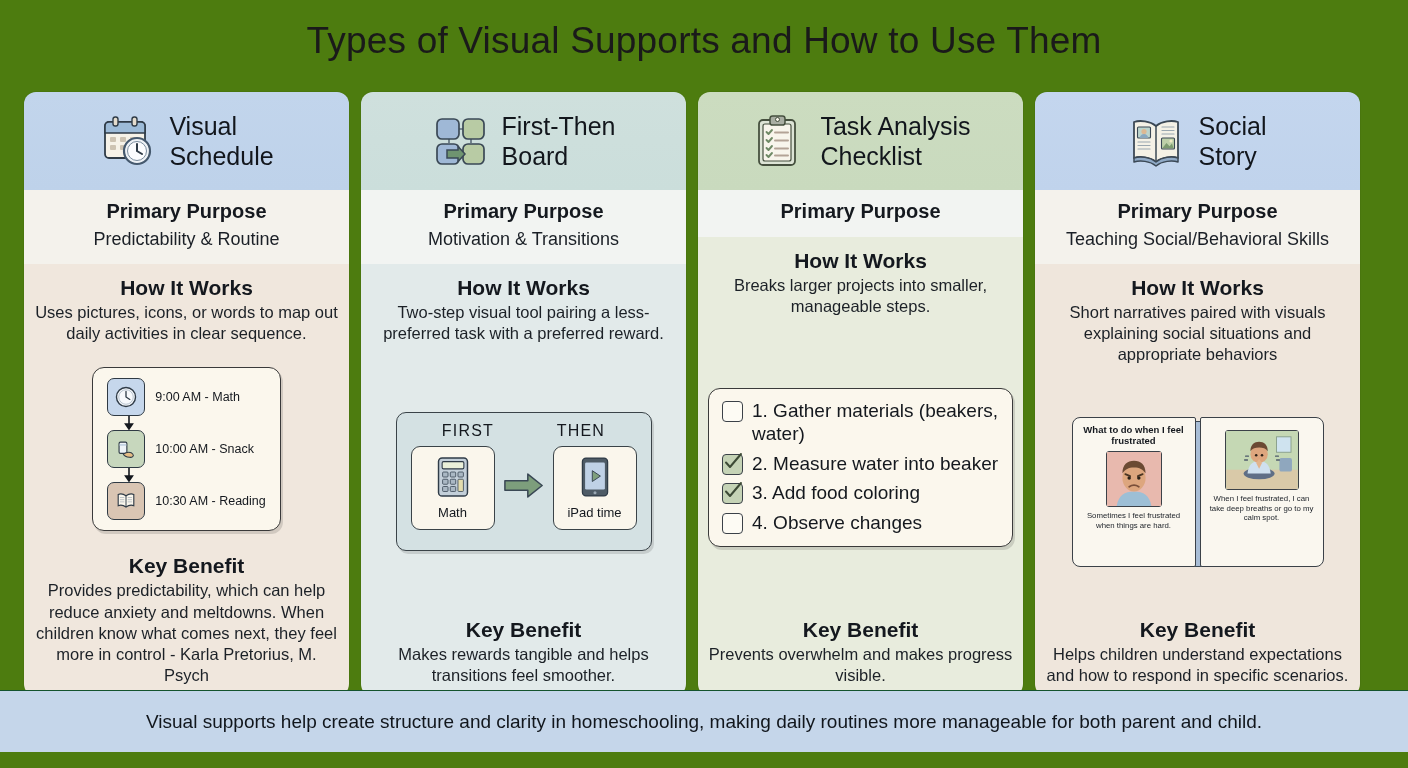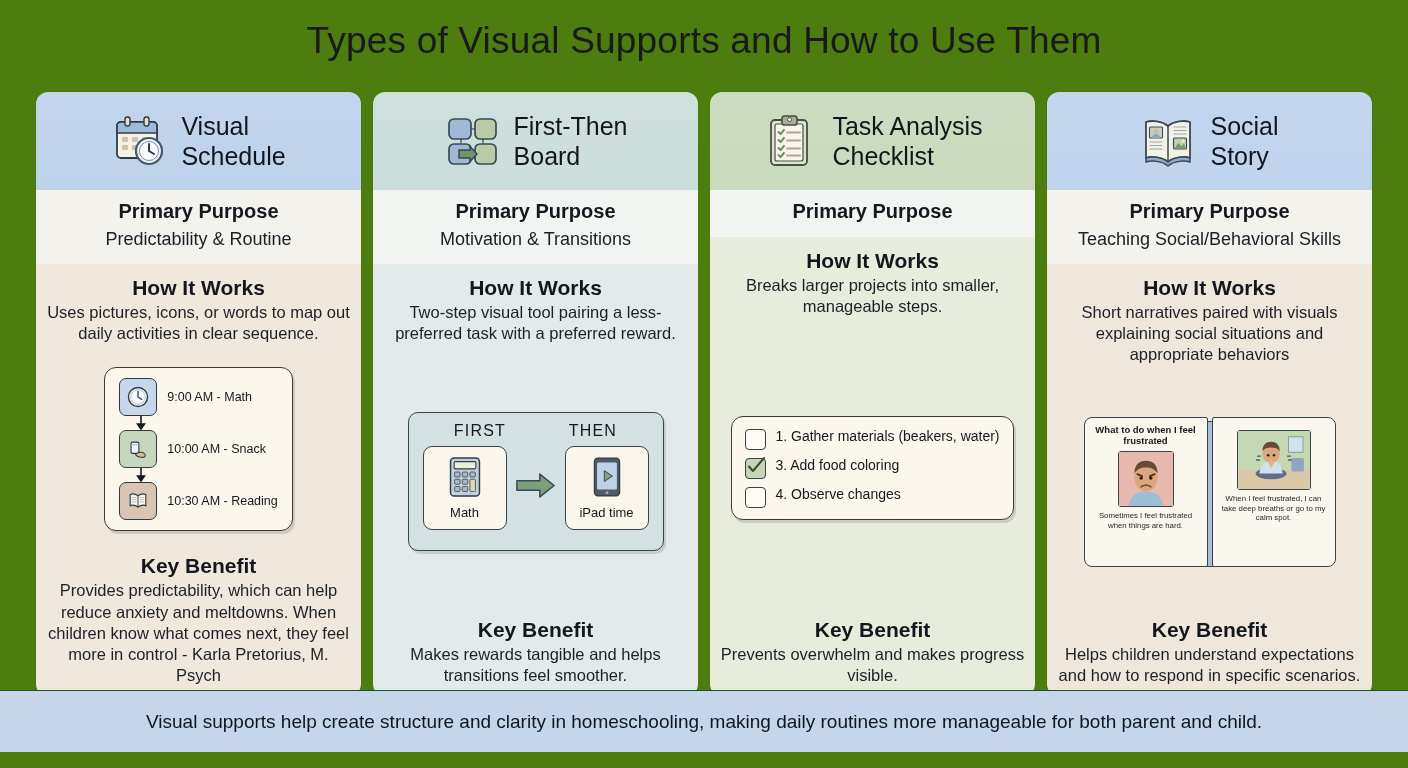--- a/index.html
+++ b/index.html
@@ -22,21 +22,21 @@
     text-align: center;
     font-size: 37px;
     font-weight: 400;
     color: #1a1a1a;
     letter-spacing: 0.2px;
   }
 
   
   #columns {
     position: absolute;
-    top: 92px; left: 36px;
+    top: 92px; left: 24px;
     width: 1336px; height: 604px;
     display: flex;
     gap: 12px;
   }
   .col {
     flex: 1 1 0;
     border-radius: 12px;
     overflow: hidden;
     display: flex;
     flex-direction: column;
@@ -144,21 +144,21 @@
   .chk { padding: 11px 13px; text-align: left; }
   .chk-row { display: flex; align-items: flex-start; gap: 9px; margin-bottom: 7px; }
   .chk-box {
     width: 21px; height: 21px; flex: 0 0 21px;
     border: 1.6px solid #3b4148; border-radius: 4px;
     background: #fdfbf4;
     position: relative;
     margin-top: 1px;
   }
   .chk-box.on { background: #c5d3b6; }
-  .chk-text { font-size: 14px; line-height: 1.2; color: #14181e; }
+  .chk-text { font-size: 19px; line-height: 1.2; color: #14181e; }
 
   
   .book { position: relative; width: 252px; height: 150px; }
   .page-lf, .page-rt {
     position: absolute; top: 0; width: 124px; height: 150px;
     background: #faf7ef; border: 1.5px solid #3b4148;
     padding: 6px 5px;
     text-align: center;
   }
   .page-lf { left: 0; border-radius: 8px 2px 2px 8px; }
@@ -387,20 +387,28 @@
             <div class="chk-row">
               <span class="chk-box"></span>
               <span class="chk-text">1. Gather materials (beakers, water)</span>
             </div>
             <div class="chk-row">
               <span class="chk-box on">
                 <svg viewBox="0 0 21 21" width="21" height="21" style="position:absolute;left:-1px;top:-3px">
                   <path d="M4 10.5l4 4.5L19 2" stroke="#3d4a36" stroke-width="2" fill="none" stroke-linecap="round" stroke-linejoin="round"></path>
                 </svg>
               </span>
+              <span class="chk-text">2. Measure water into beaker</span>
+            </div>
+            <div class="chk-row">
+              <span class="chk-box on">
+                <svg viewBox="0 0 21 21" width="21" height="21" style="position:absolute;left:-1px;top:-3px">
+                  <path d="M4 10.5l4 4.5L19 2" stroke="#3d4a36" stroke-width="2" fill="none" stroke-linecap="round" stroke-linejoin="round"></path>
+                </svg>
+              </span>
               <span class="chk-text">3. Add food coloring</span>
             </div>
             <div class="chk-row" style="margin-bottom:0">
               <span class="chk-box"></span>
               <span class="chk-text">4. Observe changes</span>
             </div>
           </div>
         </div>
 
         <div class="benefit">

